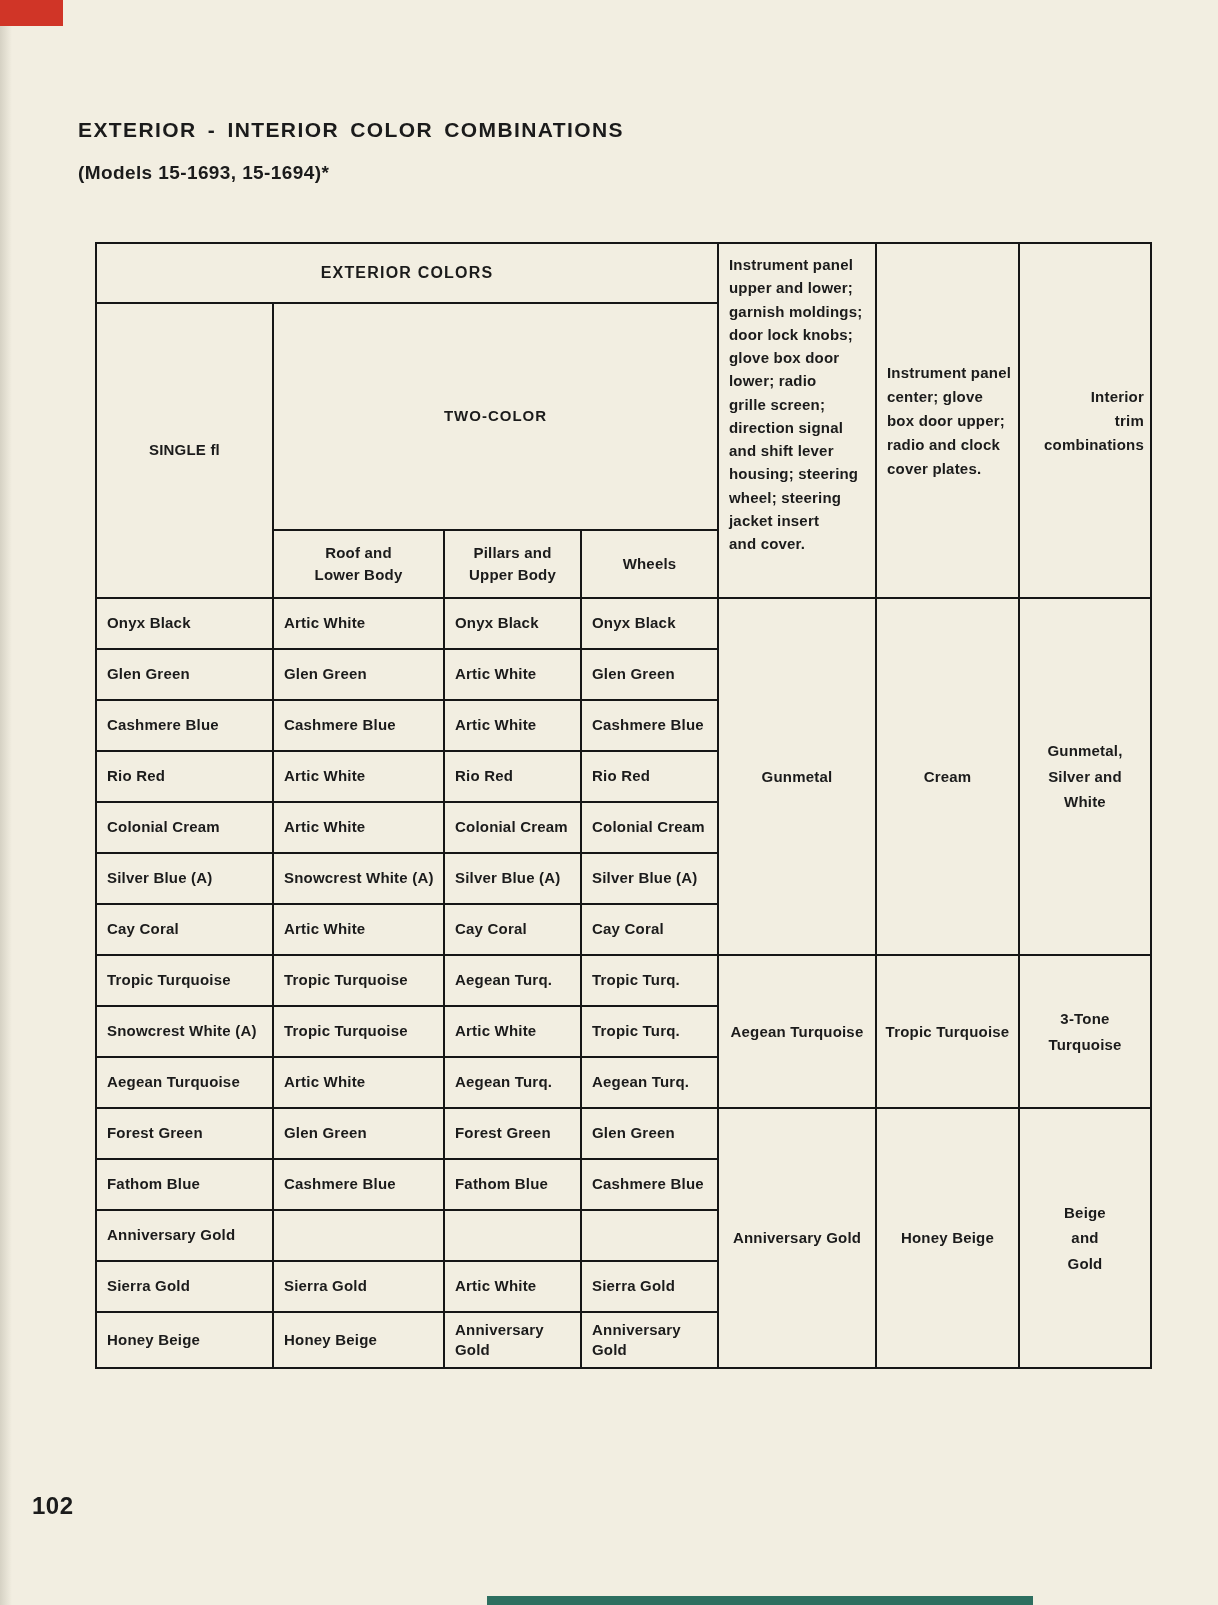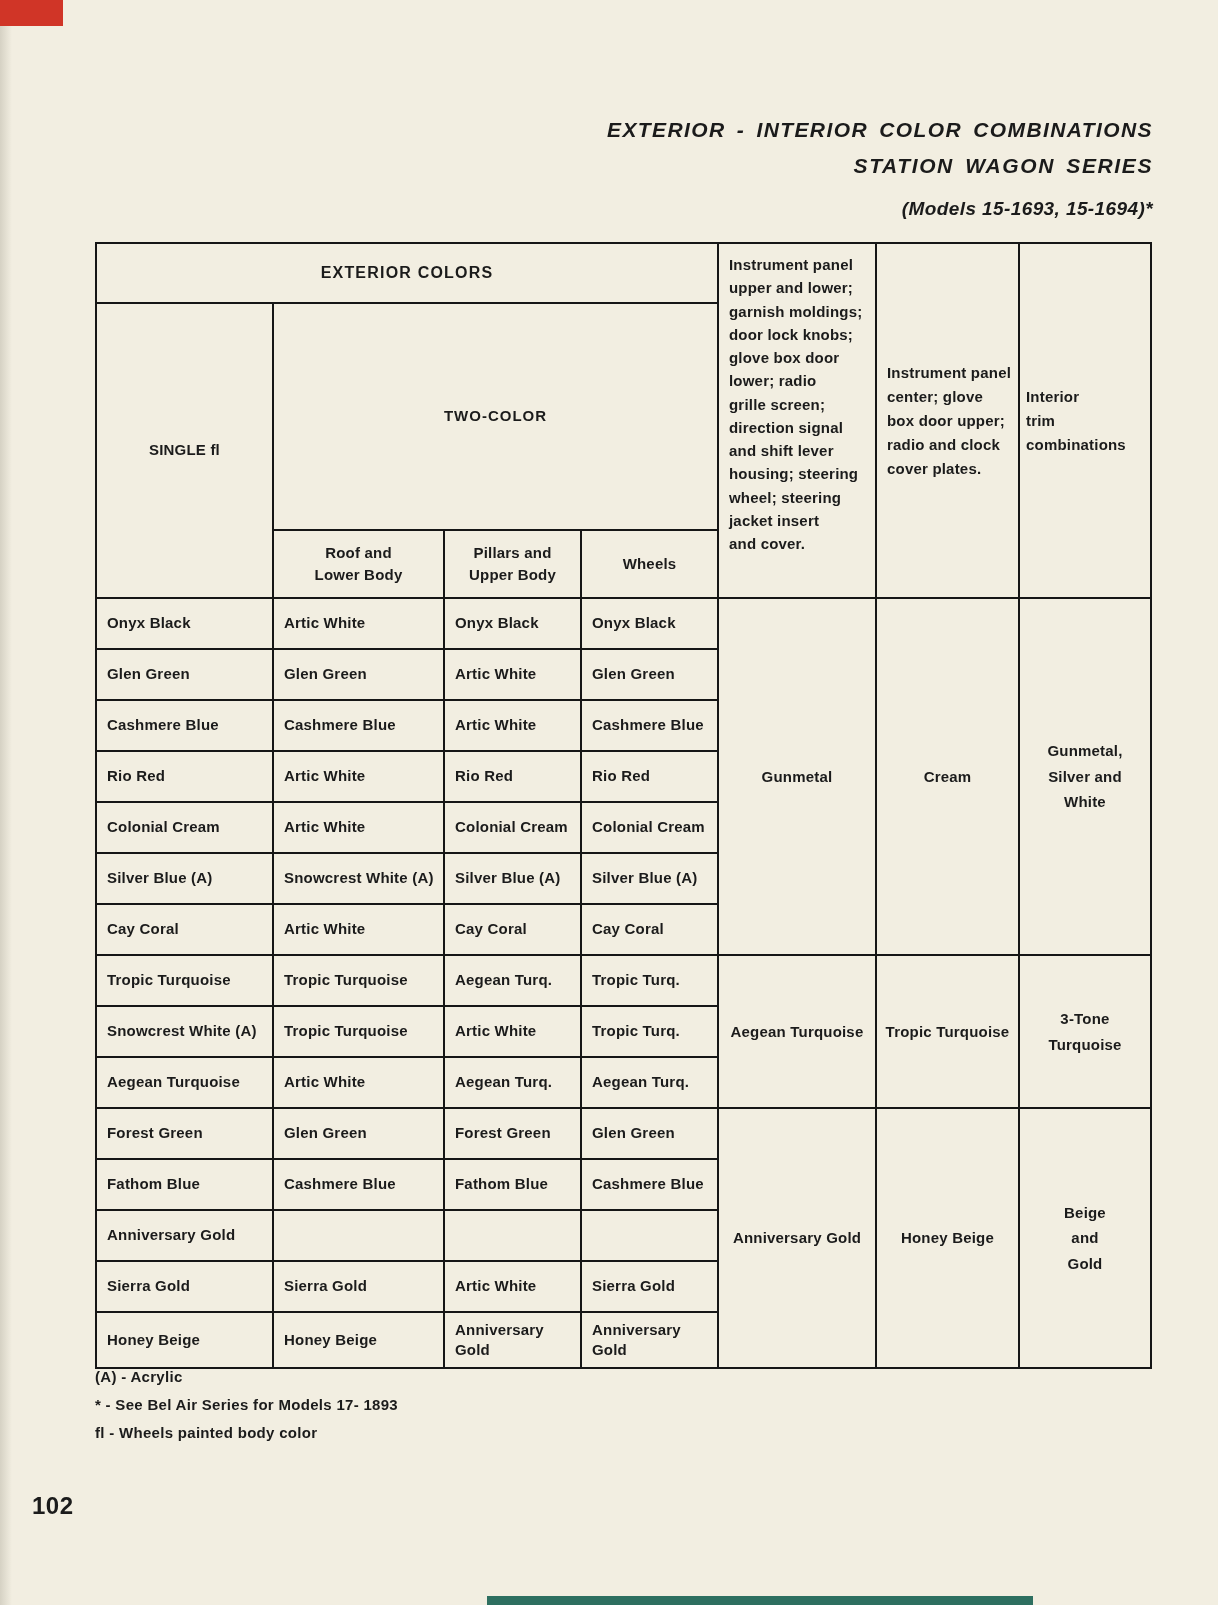--- a/index.html
+++ b/index.html
@@ -22,23 +22,22 @@
   }
   .red-strip{
     position:absolute; left:0; top:0; width:63px; height:26px;
     background:#d03527;
   }
   .teal-strip{
     position:absolute; left:487px; top:1596px; width:546px; height:9px;
     background:#2e6f60;
   }
   .title-block{
-    position:absolute; left:98px; top:118px; width:1055px;
-    text-align:right;
-    font-style:italic;
+    position:absolute; left:78px; top:118px; width:1055px;
+    text-align:left;
   }
   .t1{ font-size:21px; letter-spacing:1.4px; word-spacing:4px; }
   .t2{ font-size:21px; letter-spacing:1.6px; word-spacing:4px; margin-top:12px; }
   .t3{ font-size:19px; letter-spacing:.4px; margin-top:20px; }
 
   table.color-table{
     position:absolute; left:95px; top:242px; width:1055px;
     border-collapse:collapse; table-layout:fixed;
   }
   .color-table td{
@@ -60,21 +59,21 @@
   td.center{ text-align:center; padding-left:6px; }
   td.hd-exterior{ font-size:16px; letter-spacing:1.2px; }
   td.hd-twocolor{ letter-spacing:1px;margin-top:17px; }
   td.hd-sub{ line-height:1.5; }
   td.hd-col5{
     vertical-align:top;
     line-height:1.55;
     padding-top:9px;
   }
   td.hd-col6{ line-height:1.6; }
-  td.hd-col7{ text-align:left; line-height:1.6; padding-left:6px; }
+  td.hd-col7{ text-align:right; line-height:1.6; padding-left:6px; }
   td.gcell{ text-align:center; padding:16px 4px; line-height:1.7; }
 
   .footnotes{
     position:absolute; left:95px; top:1368px;
     font-size:15px; letter-spacing:.3px;
   }
   .footnotes .fn{ margin-bottom:11px; }
 
   .page-number{
     position:absolute; left:32px; top:1492px;
@@ -83,21 +82,20 @@
 </style>
 </head>
 <body>
 
 <div class="page">
 
   <div class="red-strip"></div>
 
   <div class="title-block">
     <div class="t1">EXTERIOR - INTERIOR COLOR COMBINATIONS</div>
-    <div class="t2">STATION WAGON SERIES</div>
     <div class="t3">(Models 15-1693, 15-1694)*</div>
   </div>
 
   <table class="color-table">
     <colgroup>
       <col style="width:177px">
       <col style="width:171px">
       <col style="width:137px">
       <col style="width:137px">
       <col style="width:158px">
@@ -246,23 +244,18 @@
       <td>Honey Beige</td>
       <td>Honey Beige</td>
       <td>Anniversary
 Gold</td>
       <td>Anniversary
 Gold</td>
     </tr>
   </tbody>
     </table>
 
-  <div class="footnotes">
-    <div class="fn">(A) - Acrylic</div>
-    <div class="fn">* - See Bel Air Series for Models 17- 1893</div>
-    <div class="fn">fl - Wheels painted body color</div>
-  </div>
 
   <div class="page-number">102</div>
 
   <div class="teal-strip"></div>
 
 </div>
 
 </body></html>

